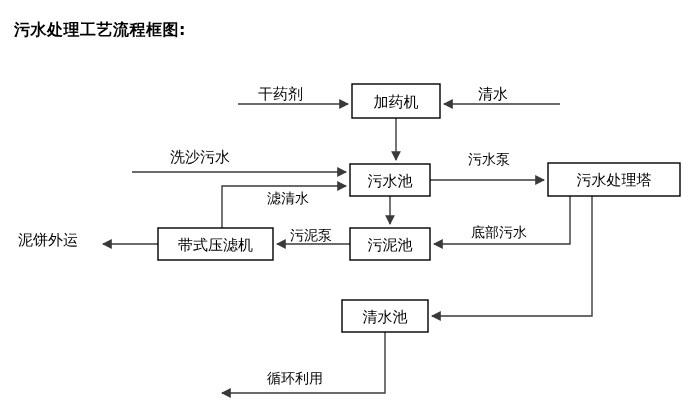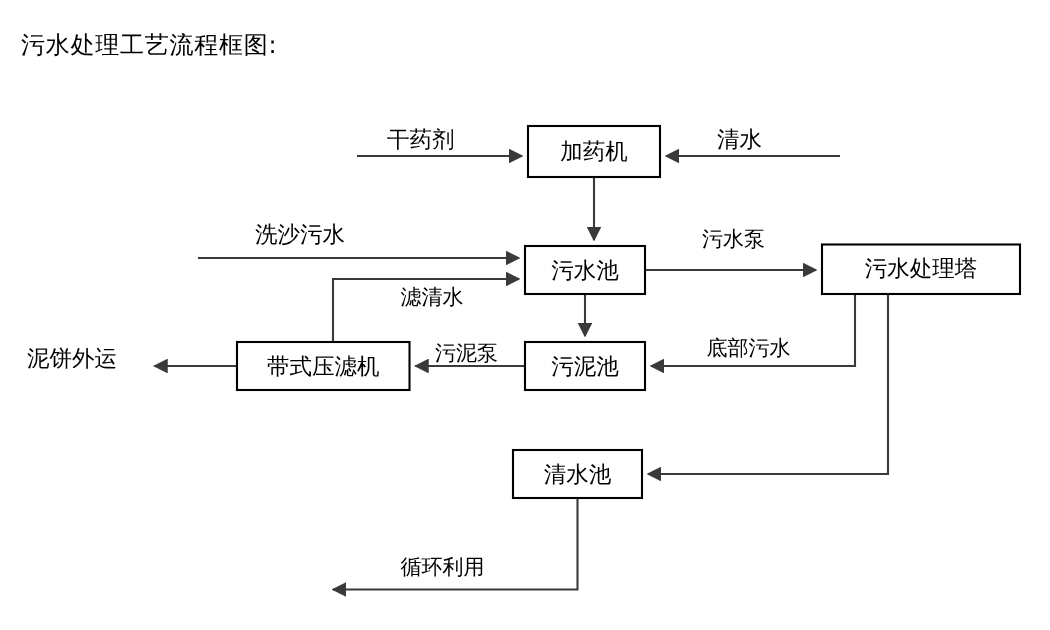--- a/index.html
+++ b/index.html
@@ -13,21 +13,21 @@
     height: 420px;
     background: #ffffff;
     overflow: hidden;
     font-family: "DejaVu Sans", "Liberation Sans", sans-serif;
   }
   #title {
     position: absolute;
     left: 14px;
     top: 20px;
     font-size: 16px;
-    font-weight: normal;
+    font-weight: bold;
     color: #000000;
     letter-spacing: 0.5px;
     white-space: nowrap;
   }
   svg#flow {
     position: absolute;
     left: 0;
     top: 0;
     width: 700px;
     height: 420px;

